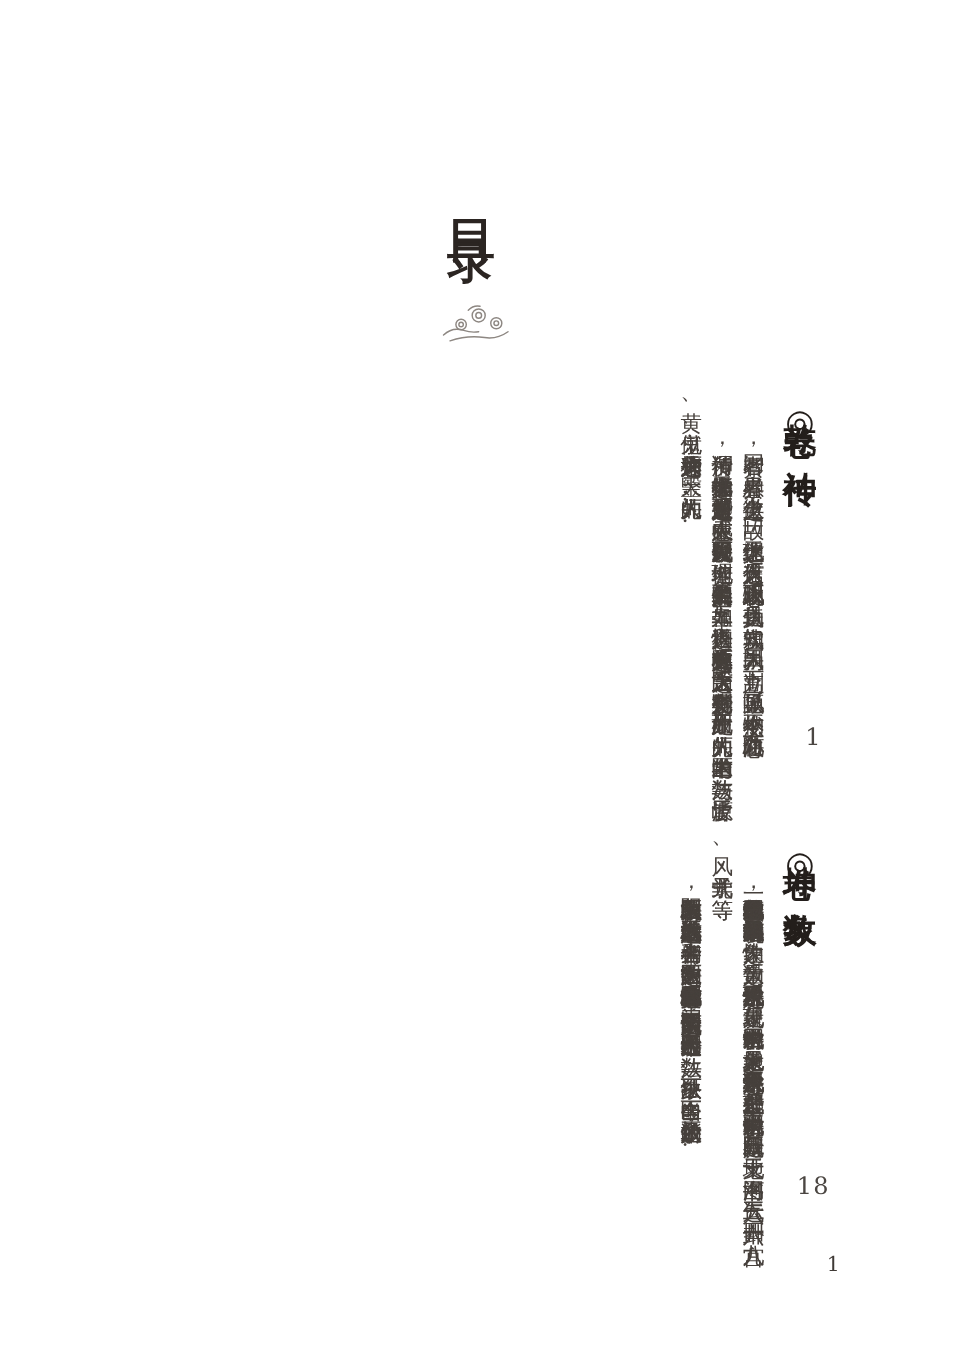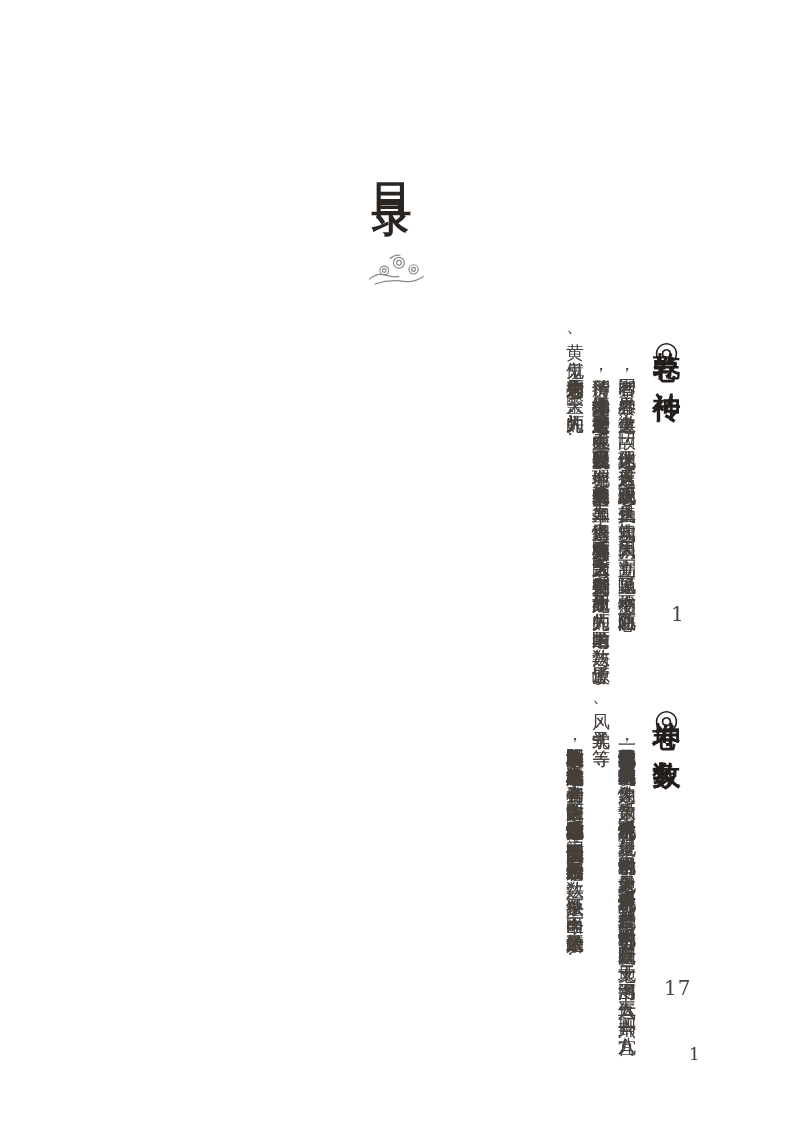--- a/index.html
+++ b/index.html
@@ -108,21 +108,21 @@
     <div class="section-heading heading-1">乾卷◎神传</div>
     <div class="section-pagenum pagenum-1">1</div>
     <div class="section-body body-1">
       <p>智者察同，愚者察异，道之微尘矣。故曰，绝无迷信之理，只有迷信之人。以此观心观物观天下，孰是真伪，孰知虚实，孰为因果，高下立判，显隐顿见。本然一物不变，万法随心而化。</p>
       <p>所谓神传，非指虚无缥缈之神仙，而是那些史上智慧超常之人，在天人感应中，可以用大视野去『仰观天象，俯察地理，中知人事』的至真圣贤们。如三皇五帝、释道彻悟之人，在中医史中将其称之为天师、天毉（『毉』为古之『医』，先贤创字别有奥妙，故而用于此处）、先师的人。中医的道与术、法与数，皆源于岐黄、鬼僦、卢扁这些称之为天师、天毉、先师的人……</p>
     </div>
   </section>
 
   <section>
     <div class="section-heading heading-2">坤卷◎象数</div>
-    <div class="section-pagenum pagenum-2">17</div>
+    <div class="section-pagenum pagenum-2">18</div>
     <div class="section-body body-2">
       <p>中国的象数学与现代科学实质上是一个概念，都属于科学范畴里的逻辑系统。象为定性，数为定量。定性系统对于现代科学来说，就是现象，对于中国古代科学来说，就是天地人之象。定量系统对于现代科学来说，就是那些定理公式，对于中国古代科学来说，就是阴阳五行、天干地支、河图洛书、五运六气、六十四卦、九宫八风、子学九式，等等。</p>
       <p>古中医中以阴阳为核心的天人象法，以五运六气法为核心的数术之法，二者合和为全璧，即古中医的象数之法，也是古中医作为上古中华文明科学属性的核心体系。《素问·阴阳应象大论》所说的『法于阴阳，和于数术』已经再明白不过了，数法、象法缺一不可。而当今中医，所缺的正是数术……</p>
     </div>
   </section>
 
   <div class="folio">1</div>
 
 </div>
 

